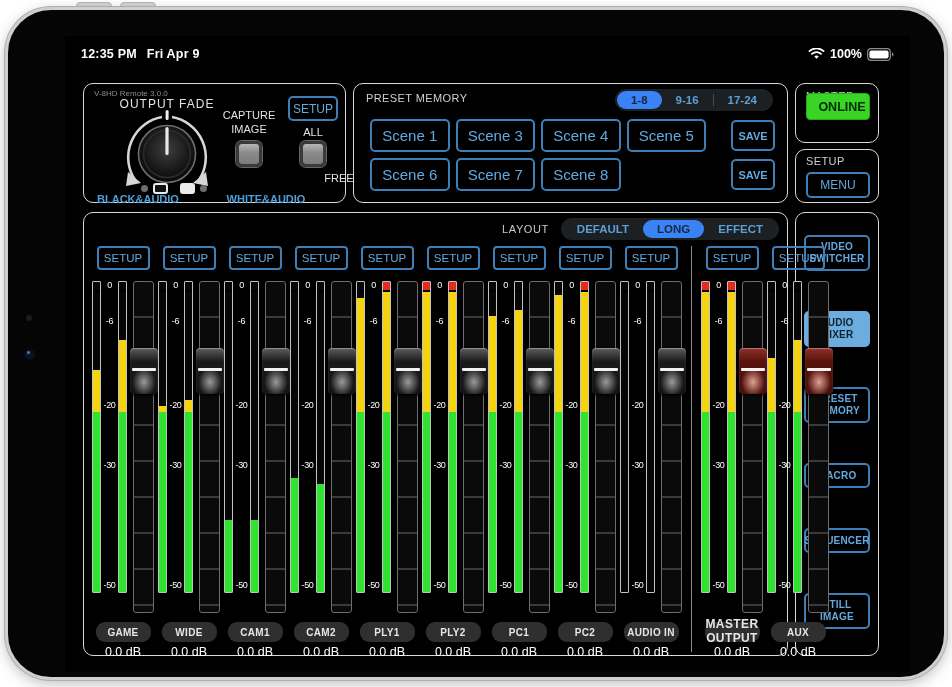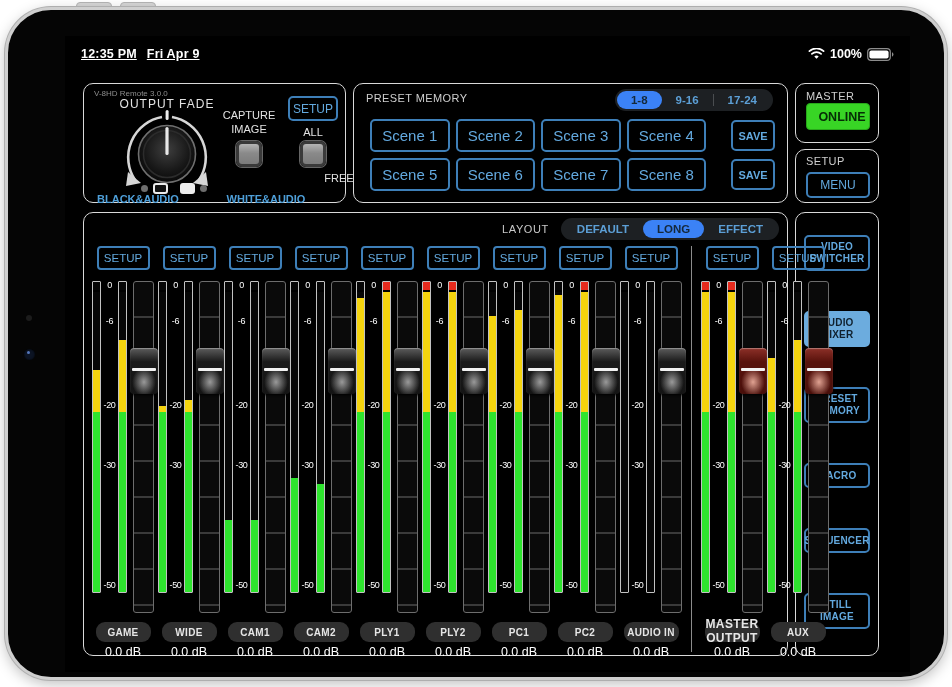--- a/index.html
+++ b/index.html
@@ -10,21 +10,21 @@
   .top-btn { position:absolute; background:#d6d6d6; border:1px solid #b5b5b5; border-radius:4px; height:10px; top:2px; }
   .device { position:absolute; left:5px; top:7px; width:942px; height:673px; background:#050505; border:3px solid #cfcfcf; box-shadow:0 0 0 1px #aeaeae, 0 4px 14px rgba(0,0,0,.25); border-radius:46px; }
   .camera { position:absolute; left:16px; top:339px; width:11px; height:11px; border-radius:50%; background:#0c1424; box-shadow:inset 0 0 2px #000; }
   .camera::after { content:""; position:absolute; left:3px; top:2px; width:3px; height:3px; border-radius:50%; background:#5577bb; }
   .sensor { position:absolute; left:18px; top:305px; width:6px; height:6px; border-radius:50%; background:#1c1c1c; }
 
   .screen { position:absolute; left:57px; top:26px; width:845px; height:636px; background:#000; color:#fff; }
 
   
   .statusbar { position:absolute; left:0; top:8px; width:100%; height:20px; display:flex; justify-content:space-between; align-items:center; padding:0 16px; }
-  .sb-left { display:flex; gap:10px; font-size:12.5px; font-weight:700; color:#fff; letter-spacing:.2px;text-decoration:underline; }
+  .sb-left { display:flex; gap:10px; font-size:12.5px; font-weight:700; color:#fff; letter-spacing:.2px; }
   .sb-right { display:flex; align-items:center; gap:5px; font-size:12.5px; font-weight:700; }
 
   
   .panel { position:absolute; border:1.5px solid #d9d9d9; border-radius:10px; background:#000; }
   .panel-title { font-size:11px; color:#cfcfcf; letter-spacing:.4px; font-weight:400; }
 
   
   .btn-blue { border:2px solid #3e7fb8; border-radius:5px; background:transparent; color:#63a9df; display:flex; align-items:center; justify-content:center; text-align:center; cursor:pointer; }
   .seg-ctl { display:flex; align-items:center; background:#1d2023; border-radius:12px; height:22px; padding:2px; }
   .seg { position:relative; height:18px; display:flex; align-items:center; justify-content:center; font-size:11.5px; font-weight:700; color:#5c9fd6; border-radius:9px; padding:0 14px; cursor:pointer; }
@@ -53,21 +53,21 @@
   .pp-title { position:absolute; left:12px; top:8px; }
   .pp-tabs { position:absolute; right:14px; top:5px; }
   .pp-scenes { position:absolute; left:16px; top:35px; width:336px; display:grid; grid-template-columns:repeat(4,1fr); gap:6px 6px; }
   .scene-btn { height:33px; font-size:15px; }
   .pp-side { position:absolute; right:12px; top:36px; width:44px; display:flex; flex-direction:column; gap:8px; }
   .side-btn { height:31px; font-size:11px; font-weight:700; }
 
   
   .connect-panel { left:730px; top:47px; width:84px; height:60px; }
   .cp-title { position:absolute; left:10px; top:6px; }
-  .online-btn { position:absolute; left:10px; top:19px; width:64px; height:27px; background:#38d525; border:1px solid #28a81a; border-radius:4px; color:#052b05; font-size:12.5px; font-weight:700; display:flex; align-items:center; justify-content:center; cursor:pointer;padding-left:8px; }
+  .online-btn { position:absolute; left:10px; top:9px; width:64px; height:27px; background:#38d525; border:1px solid #28a81a; border-radius:4px; color:#052b05; font-size:12.5px; font-weight:700; display:flex; align-items:center; justify-content:center; cursor:pointer;padding-left:8px; }
   .setup-panel { left:730px; top:113px; width:84px; height:54px; }
   .sp-title { position:absolute; left:10px; top:5px; }
   .menu-btn { position:absolute; left:10px; top:22px; width:64px; height:26px; font-size:12px; }
 
   
   .nav-panel { left:730px; top:176px; width:84px; height:444px; display:flex; flex-direction:column; justify-content:space-between; align-items:center; padding:22px 8px 26px; }
   .nav-btn { width:66px; min-height:25px; padding:4px 2px; font-size:10px; font-weight:700; line-height:1.2; letter-spacing:.2px; }
   .nav-btn.sel { background:#6cacde; color:#10212e; border-color:#6cacde; }
 
   
@@ -176,21 +176,20 @@
       <div class="panel preset-panel">
         <div class="panel-title pp-title">PRESET MEMORY</div>
         <div class="seg-ctl pp-tabs" id="preset-tabs">
             <div class="seg sel">1-8</div>
             <div class="seg">9-16</div>
             <span class="seg-div"></span>
             <div class="seg">17-24</div>
           </div>
         <div class="pp-scenes" id="scene-grid">
             <button class="btn-blue scene-btn">Scene 1</button>
-            <button class="btn-blue scene-btn">Scene 2</button>
             <button class="btn-blue scene-btn">Scene 3</button>
             <button class="btn-blue scene-btn">Scene 4</button>
             <button class="btn-blue scene-btn">Scene 5</button>
             <button class="btn-blue scene-btn">Scene 6</button>
             <button class="btn-blue scene-btn">Scene 7</button>
             <button class="btn-blue scene-btn">Scene 8</button>
           </div>
         <div class="pp-side">
           <button class="btn-blue side-btn">SAVE</button>
           <button class="btn-blue side-btn">SAVE</button>

